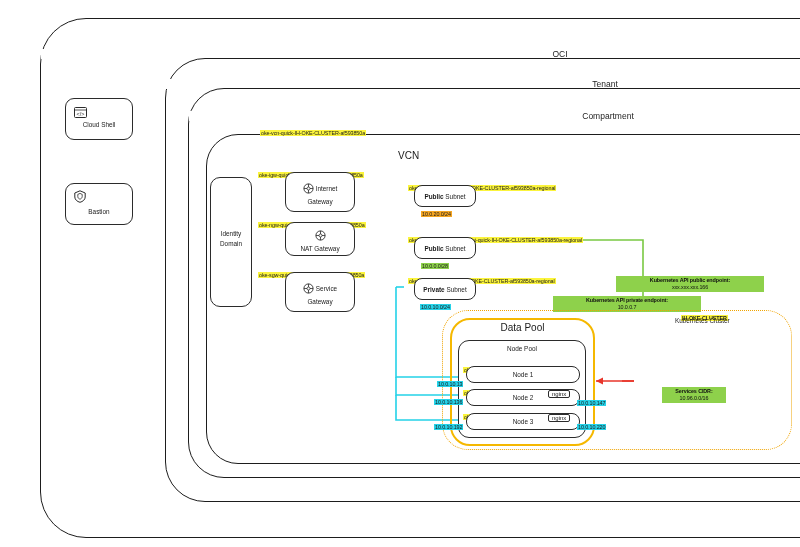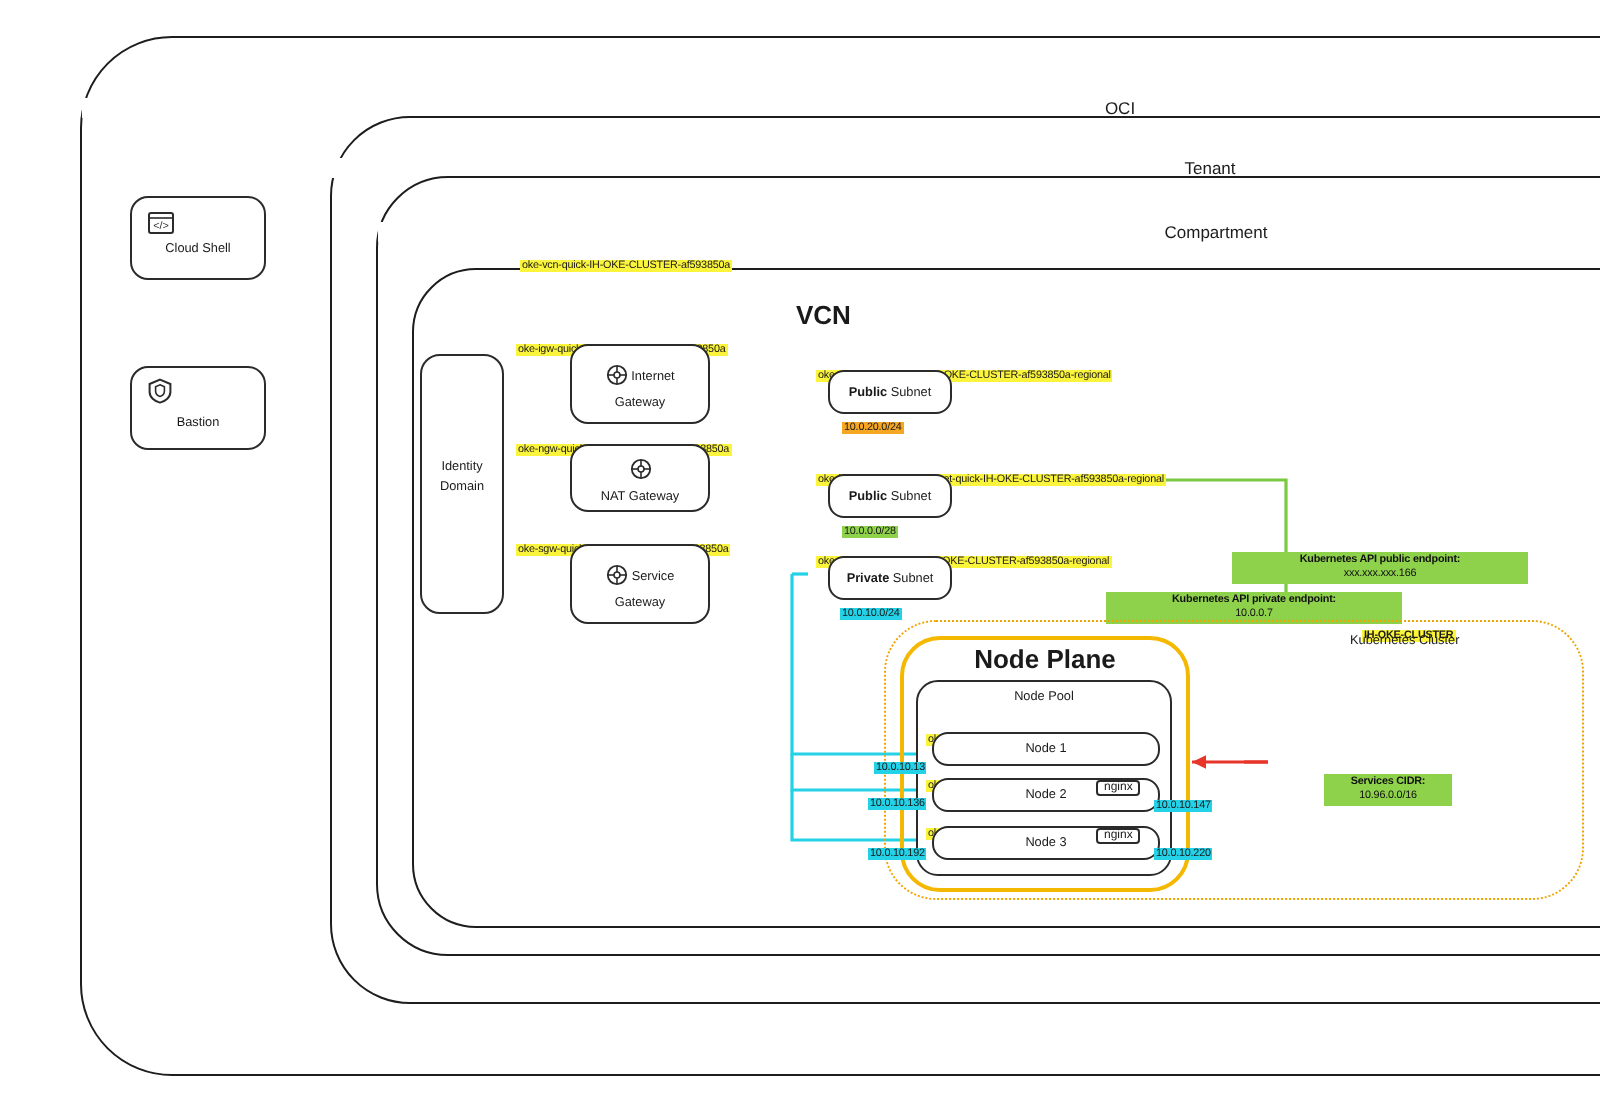--- a/index.html
+++ b/index.html
@@ -17,21 +17,21 @@
 
   .boxy{border:1.3px solid #2b2b2b;border-radius:9px;background:#ffffff;}
 
   .hl{background:#fbf43c;padding:0 1px;white-space:nowrap;display:inline-block;line-height:1.15;}
   .hl-o{background:#f5a623;padding:0 1px;white-space:nowrap;display:inline-block;line-height:1.15;}
   .hl-g{background:#8ed14b;padding:0 1px;white-space:nowrap;display:inline-block;line-height:1.15;}
   .hl-c{background:#24d2e8;padding:0 1px;white-space:nowrap;display:inline-block;line-height:1.15;}
 
   .tiny{font-size:5.4px;letter-spacing:-.1px;}
   .sm{font-size:6.4px;}
-  .md{font-size:13px;font-weight:bold;}
+  .md{font-size:10px;}
   .b{font-weight:bold;}
 
   .ctr{text-align:center;}
 
   
   .subnet{border:1.4px solid #2b2b2b;border-radius:8px;background:#fff;
           display:flex;align-items:center;justify-content:center;}
 
   
   .greenchip{background:#8ed14b;color:#111;text-align:center;line-height:1.25;padding:1px 4px;}
@@ -215,21 +215,21 @@
     <div class="tiny">10.0.0.7</div>
   </div>
 
   <div class="abs dashed-orange" style="left:432px;top:310px;width:350px;height:140px;"></div>
   <div class="abs" style="left:671px;top:306px;">
     <span class="hl tiny b">IH-OKE-CLUSTER</span>
   </div>
   <div class="abs sm" style="left:665px;top:317px;">Kubernetes Cluster</div>
 
   <div class="abs solid-orange" style="left:440px;top:318px;width:145px;height:128px;"></div>
-  <div class="abs md ctr" style="left:440px;top:322px;width:145px;">Node Plane</div>
+  <div class="abs md ctr" style="left:440px;top:322px;width:145px;">Data Pool</div>
   <div class="abs" style="left:495px;top:337px;">
     <span class="hl tiny b">pool1</span>
   </div>
 
   <div class="abs boxy" style="left:448px;top:340px;width:128px;height:98px;border-radius:11px;">
     <div class="abs sm ctr" style="left:0;right:0;top:4px;">Node Pool</div>
   </div>
 
   <div class="abs" style="left:453px;top:358px;">
     <span class="hl tiny">oke-caapiaz36ha-neye2li6jva-s6uy2nrwmkq-0</span>

